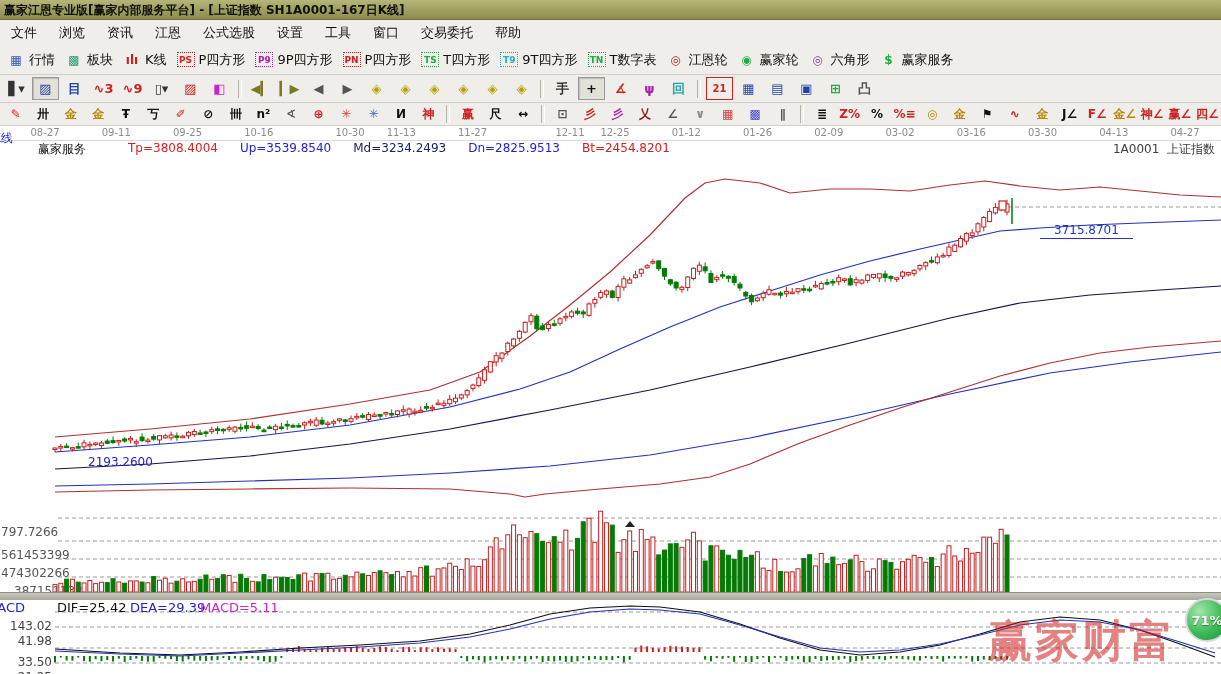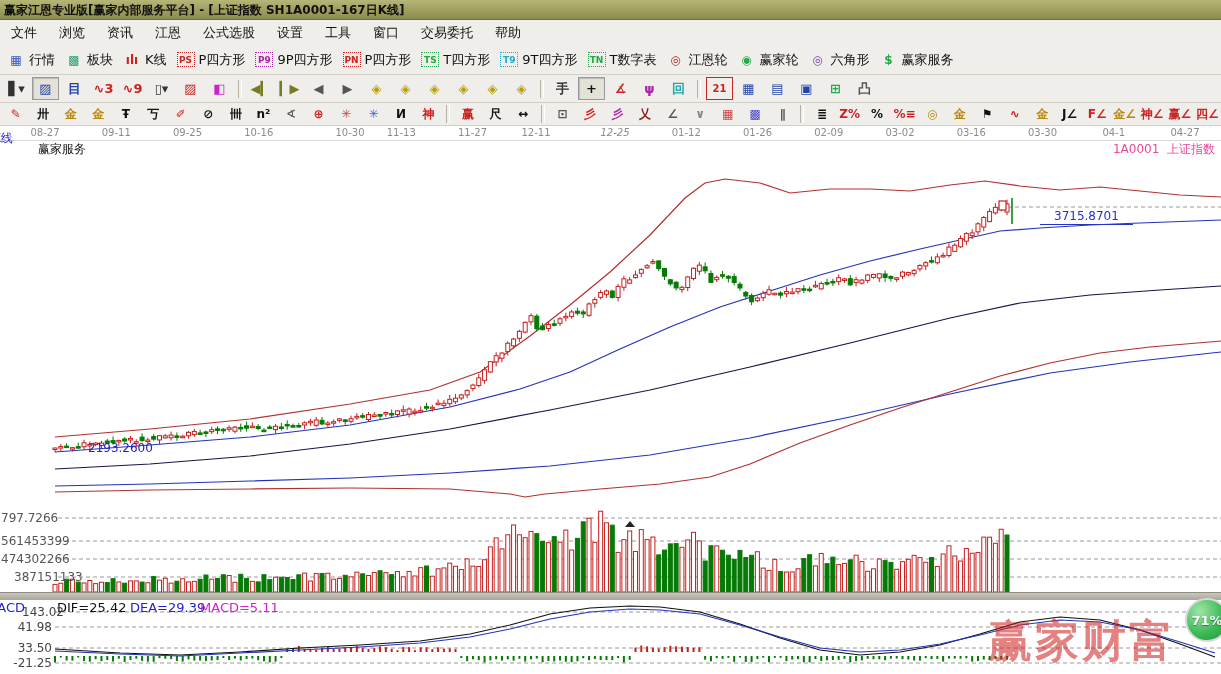--- a/index.html
+++ b/index.html
@@ -26,23 +26,23 @@
   .icon-btn.pressed{border:1px solid #999;background:#e4e1d8;box-shadow:inset 1px 1px 1px #bbb;}
   .tb-sep{width:2px;height:18px;border-left:1px solid #b5b2a6;border-right:1px solid #fff;margin:0 4px;}
   .chart{position:absolute;left:0;top:126px;width:1221px;height:548px;background:#ffffff;}
   .dates{position:absolute;left:0;top:0;width:1221px;height:14px;border-bottom:1px solid #d8d8d8;}
   .date-label{position:absolute;top:1px;transform:translateX(-50%);font-size:10px;color:#8b8b8b;}
   .ind-header{position:absolute;left:0;top:15px;width:1221px;height:15px;font-size:12px;white-space:nowrap;}
   .corner-label{position:absolute;left:-7px;top:-11px;color:#2222cc;font-size:12px;}
   .ind-name{position:absolute;left:38px;color:#111;}
   .ind-values{position:absolute;left:128px;}
   .ind-values span{margin-right:22px;}
-  .sym-label{position:absolute;right:6px;color:#ec4899;}
+  .sym-label{position:absolute;right:6px;color:#404040;}
   #cv{position:absolute;left:0;top:14px;}
-  .ovl{position:absolute;font-size:12px;white-space:nowrap;}
+  .ovl{position:absolute;font-size:12px;white-space:nowrap;margin-top:14px;}
   .vol-axis-label{color:#555;font-size:12px;}
   .macd-axis-label{color:#444;font-size:12px;width:52px;text-align:right;}
   .sep-bar{position:absolute;left:0;top:466px;width:1221px;height:7px;
     background:linear-gradient(180deg,#c9c6bd,#a9a69b);border-top:1px solid #8f8c82;}
   .macd-header{position:absolute;top:474px;left:0;width:700px;font-size:13px;}
   .watermark{position:absolute;left:988px;top:486px;font-family:"DejaVu Serif","Liberation Serif",serif;
     font-size:44px;font-weight:bold;color:rgba(205,25,25,0.55);letter-spacing:3px;pointer-events:none;}
   .gauge{position:absolute;left:1185px;top:472px;width:44px;height:44px;border-radius:50%;
     background:radial-gradient(circle at 32% 28%,#9fe6a8,#3dbb58 55%,#1d8f3a 100%);
     border:2px solid #d8d8d8;box-sizing:border-box;display:flex;align-items:center;justify-content:center;
@@ -206,35 +206,36 @@
 
 <div class="chart">
   <div class="dates" id="dates">
       <span class="date-label" style="left: 45px;">08-27</span>
       <span class="date-label" style="left: 116.25px;">09-11</span>
       <span class="date-label" style="left: 187.5px;">09-25</span>
       <span class="date-label" style="left: 258.75px;">10-16</span>
       <span class="date-label" style="left: 350px;">10-30</span>
       <span class="date-label" style="left: 401.25px;">11-13</span>
       <span class="date-label" style="left: 472.5px;">11-27</span>
-      <span class="date-label" style="left: 536px;">12-11</span>
-      <span class="date-label" style="left: 615px; font-style: italic;">12-25</span>
+      <span class="date-label" style="left: 570px;">12-11</span>
+      <span class="date-label" style="left: 615px;">12-25</span>
       <span class="date-label" style="left: 686.25px;">01-12</span>
       <span class="date-label" style="left: 757.5px;">01-26</span>
       <span class="date-label" style="left: 828.75px;">02-09</span>
       <span class="date-label" style="left: 900px;">03-02</span>
       <span class="date-label" style="left: 971.25px;">03-16</span>
       <span class="date-label" style="left: 1042.5px;">03-30</span>
-      <span class="date-label" style="left: 1113.75px;">04-1</span>
+      <span class="date-label" style="left: 1113.75px;">04-13</span>
       <span class="date-label" style="left: 1185px;">04-27</span>
     </div>
 
   <div class="ind-header">
     <span class="corner-label">K线</span>
     <span class="ind-name">赢家服务</span>
+    <span class="ind-values" id="ind-values"><span style="color: rgb(212, 32, 32);">Tp=3808.4004</span><span style="color: rgb(34, 34, 204);">Up=3539.8540</span><span style="color: rgb(26, 26, 110);">Md=3234.2493</span><span style="color: rgb(34, 34, 204);">Dn=2825.9513</span><span style="color: rgb(212, 32, 32);">Bt=2454.8201</span></span>
     <span class="sym-label">
       <span>1A0001</span>&nbsp;
       <span>上证指数</span>
     </span>
   </div>
 
   <svg id="cv" width="1221" height="534" viewBox="0 140 1221 534">
       <line x1="58" y1="518" x2="1221" y2="518" stroke="#9a9a9a" stroke-dasharray="4 3" stroke-width="1"></line>
       <line x1="58" y1="541" x2="1221" y2="541" stroke="#9a9a9a" stroke-dasharray="4 3" stroke-width="1"></line>
       <line x1="58" y1="559" x2="1221" y2="559" stroke="#9a9a9a" stroke-dasharray="4 3" stroke-width="1"></line>
@@ -929,21 +930,21 @@
   <div class="sep-bar"></div>
 
   <div class="macd-header">
     <span style="position:absolute;left:-14px;color:#2222cc;">MACD</span>
     <span id="dif-label" style="position: absolute; left: 57px; color: rgb(17, 17, 17);">DIF=25.42</span>
     <span id="dea-label" style="position: absolute; left: 130px; color: rgb(34, 34, 204);">DEA=29.39</span>
     <span id="macd-label" style="position: absolute; left: 200px; color: rgb(204, 34, 204);">MACD=5.11</span>
   </div>
 
   <div id="macd-axis">
-      <div class="ovl macd-axis-label" style="left: 12px; top: 479px;">143.02</div>
+      <div class="ovl macd-axis-label" style="left: 0px; top: 479px;">143.02</div>
       <div class="ovl macd-axis-label" style="left: 0px; top: 494px;">41.98</div>
       <div class="ovl macd-axis-label" style="left: 0px; top: 515px;">33.50</div>
       <div class="ovl macd-axis-label" style="left: 0px; top: 530px;">-21.25</div>
     </div>
 
   <div class="watermark">赢家财富网</div>
   <div class="gauge">
     <span>71%</span>
   </div>
 </div>

